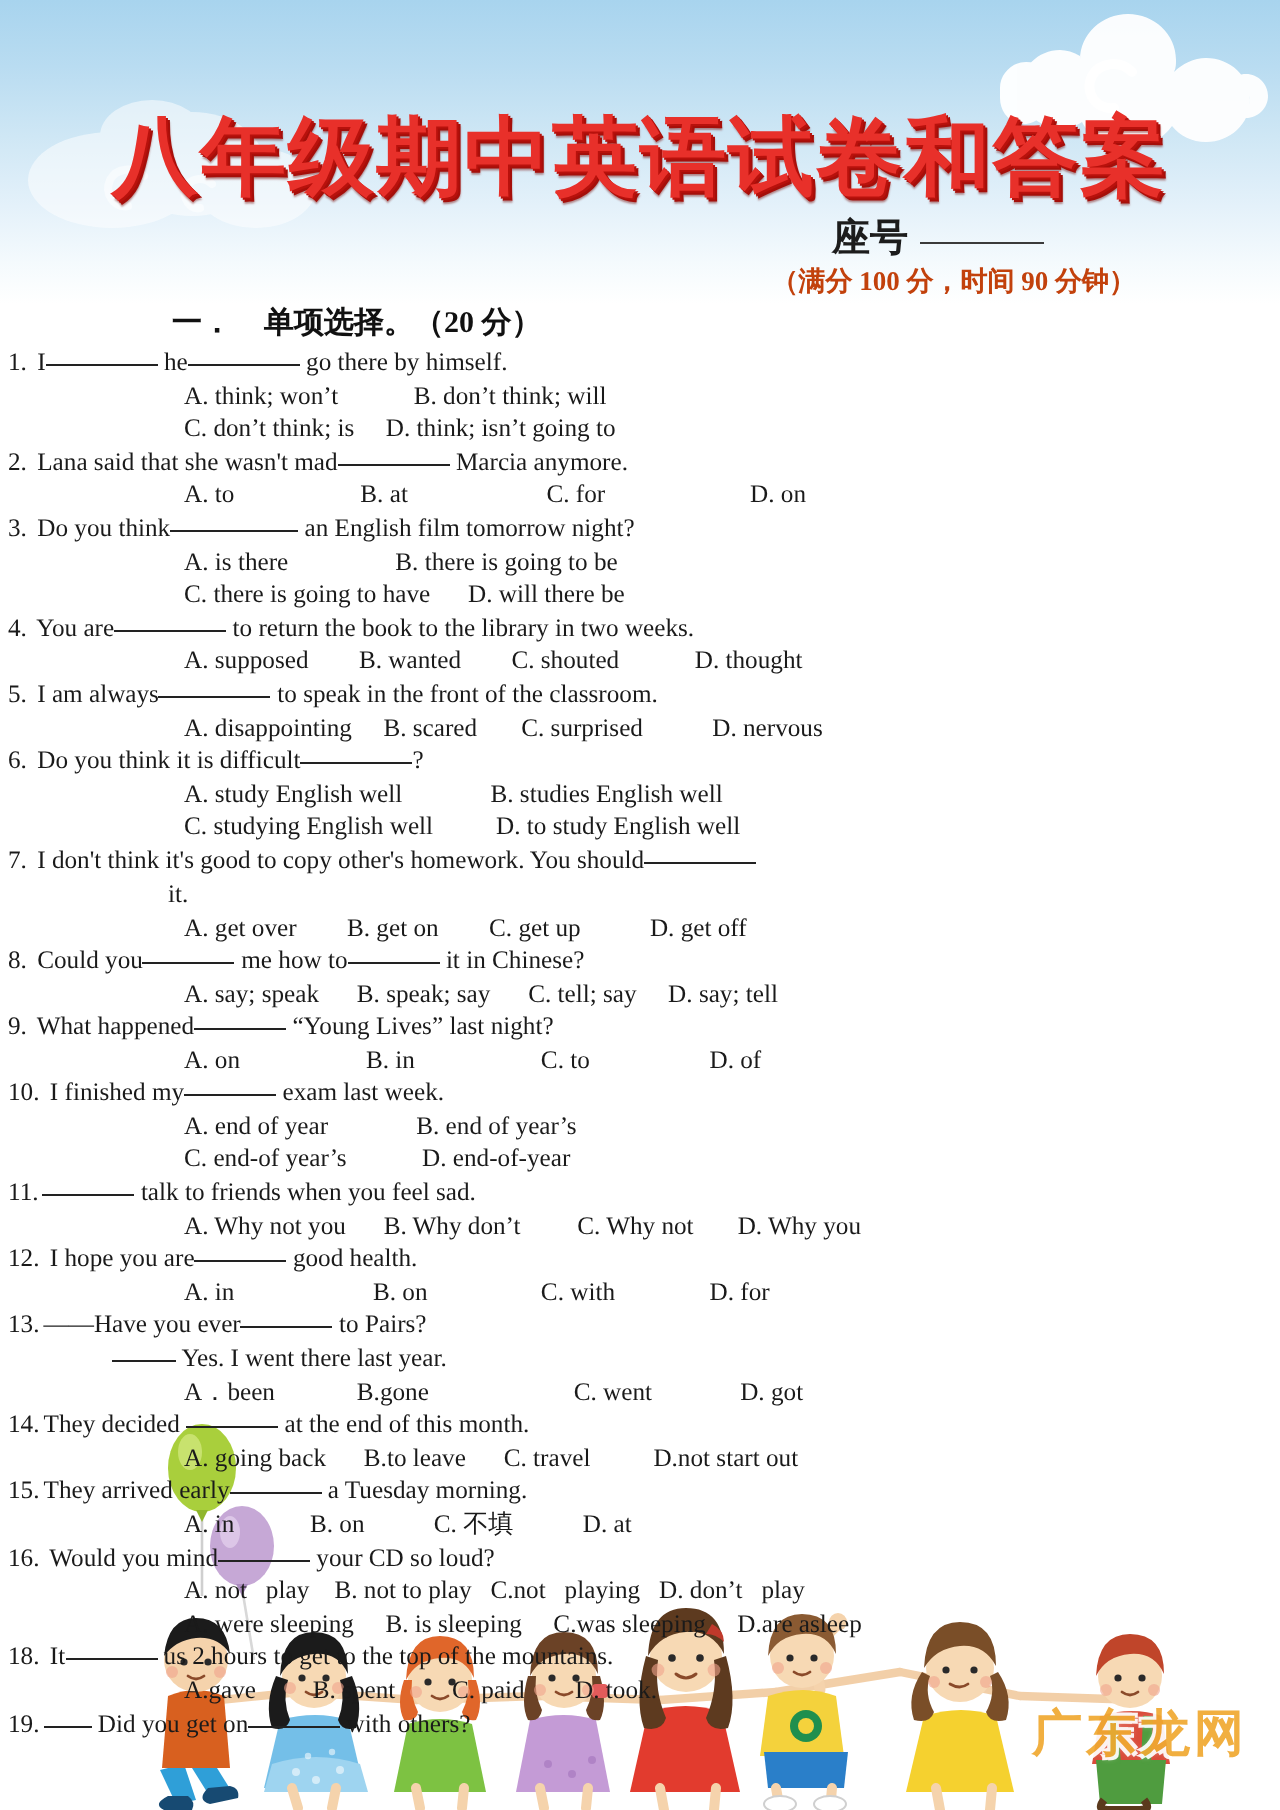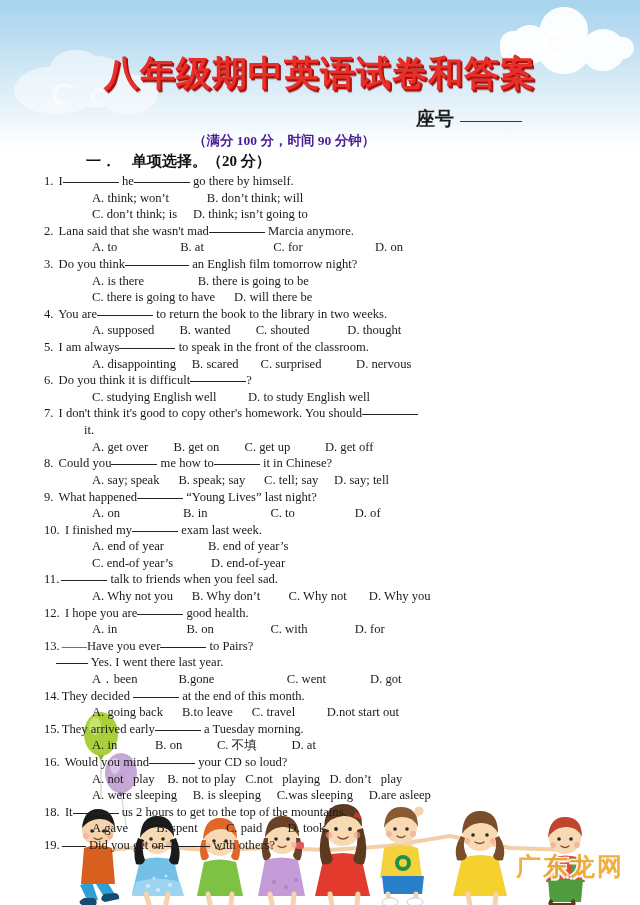--- a/index.html
+++ b/index.html
@@ -39,21 +39,21 @@
   #cloud-left  { left: 10px; top: 42px; opacity: .85; }
 
   
   #title {
     position: absolute;
     left: 0; top: 50px;
     width: 640px;
     text-align: center;
     font-family: "DejaVu Sans", "Liberation Sans", sans-serif;
     font-weight: 700;
-    font-size: 35px;
+    font-size: 43px;
     letter-spacing: 1px;
     color: #e8302a;
     text-shadow:
         1px 1px 0 #b8110c,
         2px 2px 0 #a50f0a,
         2px 3px 1px rgba(120,10,6,.45);
     white-space: nowrap;
   }
 
   
@@ -72,24 +72,24 @@
     border-bottom: 1.4px solid #3a3a3a;
     margin-left: 6px;
     vertical-align: 3px;
   }
 
   
   #meta {
     position: absolute;
     left: 0; top: 132px;
     width: 568px;
-    text-align: center;
+    text-align: right;
     font-size: 13.5px;
     font-weight: 700;
-    color: #4c1d95;
+    color: #c2410c;
   }
 
   
   #paper {
     position: absolute;
     left: 0; top: 152px;
     width: 640px;
     height: 753px;
     z-index: 4;
   }
@@ -111,21 +111,21 @@
     width: 640px;
   }
 
   .q {
     position: relative;
     font-size: 12.6px;
     color: #1a1a1a;
     line-height: 16.6px;
   }
   .stem {
-    padding-left: 104px;
+    padding-left: 64px;
     text-indent: -104px;
     white-space: normal;
   }
   .paren {
     display: inline-block;
     width: 44px;
     text-align: left;
     margin-left: 102px;
   }
   .stem .paren { margin-left: 0; }
@@ -279,20 +279,21 @@
           <span>to speak in the front of the classroom.</span>
         </div>
         <div class="opts">A. disappointing     B. scared       C. surprised           D. nervous</div>
       </div>
 
       <div class="q">
         <div class="stem">
           <span class="paren">（     ）</span><span class="qnum">6.</span>
           <span>Do you think it is difficult</span><span class="blank b-lg"></span><span>?</span>
         </div>
+        <div class="opts">A. study English well              B. studies English well</div>
         <div class="opts">C. studying English well          D. to study English well</div>
       </div>
 
       <div class="q" style="height:50px">
         <div class="stem">
           <span class="paren">（     ）</span><span class="qnum">7.</span>
           <span>I don't think it's good to copy other's homework. You should</span><span class="blank b-lg"></span>
         </div>
         <div class="wrapword" style="top:17px">it.</div>
         <div class="opts" style="margin-top:17px">A. get over        B. get on        C. get up           D. get off</div>

